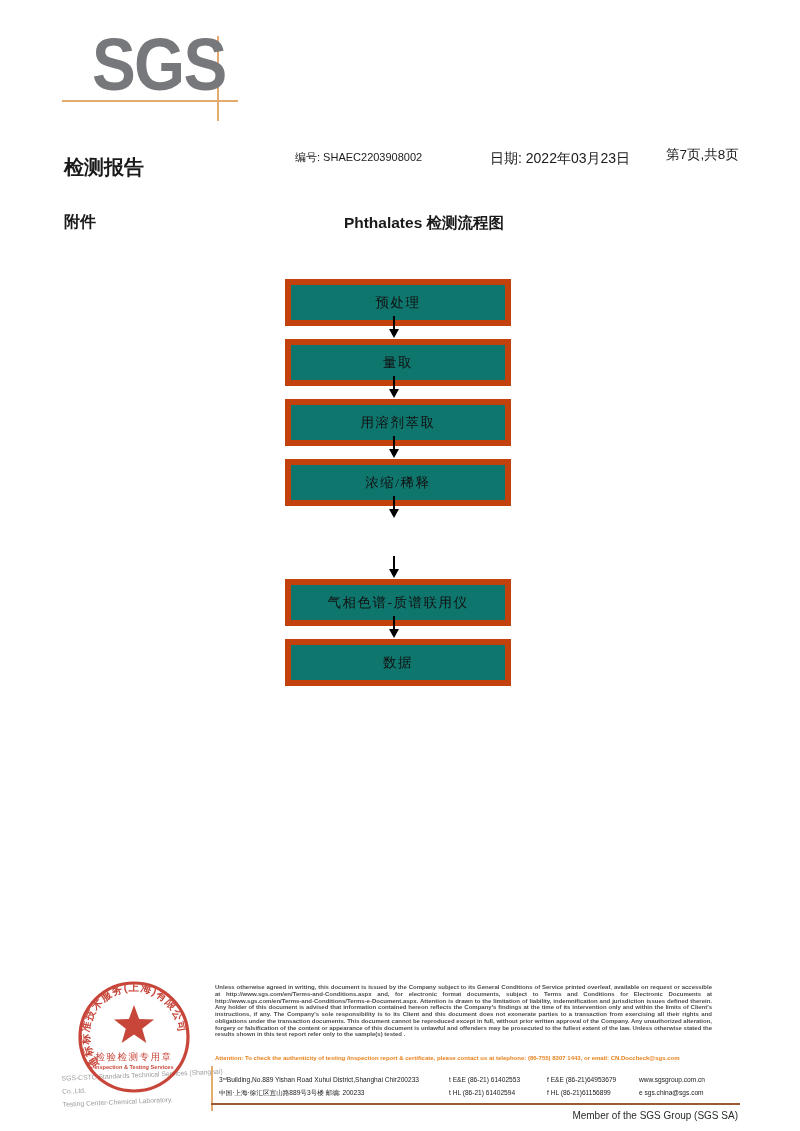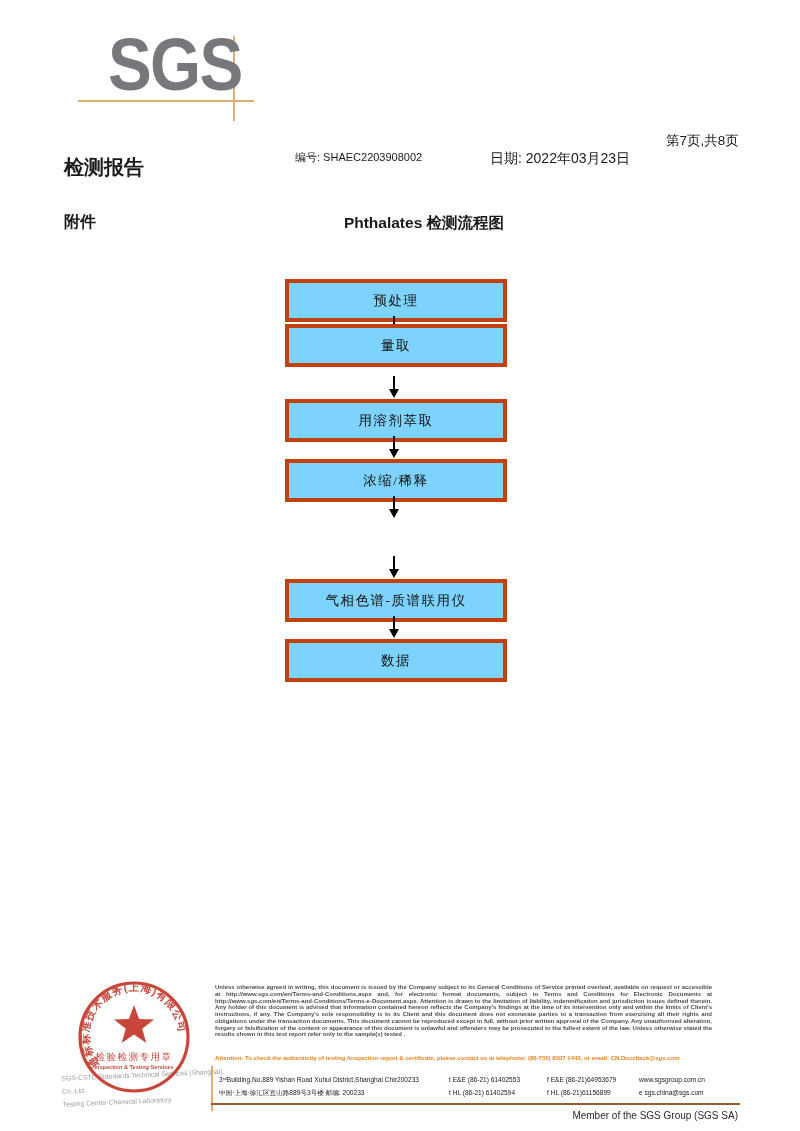--- a/index.html
+++ b/index.html
@@ -1,38 +1,38 @@
 <!DOCTYPE html>
 <html><head>
 <meta charset="utf-8">
 <style>
   html,body{margin:0;padding:0;background:#ffffff;}
   .page{
     position:relative;width:800px;height:1131px;background:#ffffff;overflow:hidden;
     font-family:"Liberation Sans",sans-serif;color:#1a1a1a;
   }
   
-  .logo{position:absolute;left:16px;top:0;width:260px;height:140px;}
+  .logo{position:absolute;left:0;top:0;width:260px;height:140px;}
   .logo-hline{position:absolute;left:62px;top:100px;width:176px;height:2px;background:#e4ab70;}
   .logo-vline{position:absolute;left:217px;top:36px;width:2px;height:85px;background:#e4ab70;}
   .logo-text{
     position:absolute;left:92px;top:28px;font-size:80px;font-weight:bold;color:#77787b;
     letter-spacing:-2px;transform:scale(0.82,0.93);transform-origin:left top;line-height:1;
     font-family:"Liberation Sans",sans-serif;
   }
   
   .hdr-title{position:absolute;left:64px;top:146px;font-size:20px;font-weight:bold;margin-top:8px;}
   .hdr-no{position:absolute;left:295px;top:150px;font-size:11px;}
   .hdr-date{position:absolute;left:490px;top:150px;font-size:14px;}
-  .hdr-page{position:absolute;left:666px;top:132px;font-size:13.5px;}
+  .hdr-page{position:absolute;left:666px;top:146px;font-size:13.5px;}
   .hdr-attach{position:absolute;left:64px;top:184px;font-size:16px;font-weight:bold;margin-top:28px;}
   
   .fc-title{position:absolute;left:0;top:213px;width:792px;text-align:center;font-size:15.5px;font-weight:bold;padding-left:28px;}
   .fc-box{
-    position:absolute;left:285px;width:214px;height:35px;border:4px solid #c2410c;background:#7dd3fc;
+    position:absolute;left:285px;width:214px;height:35px;border:6px solid #c2410c;background:#0f766e;
     display:flex;align-items:center;justify-content:center;
     font-family:"Liberation Serif","DejaVu Serif",serif;font-size:13.5px;letter-spacing:1.5px;color:#111;
   }
   .fc-arrow{position:absolute;left:388px;width:12px;display:flex;flex-direction:column;align-items:center;}
   .fc-arrow .stem{width:2px;height:13px;background:#000;}
   .fc-arrow .head{width:0;height:0;border-left:5px solid transparent;border-right:5px solid transparent;border-top:9px solid #000;}
   
   .legal{
     position:absolute;left:215px;top:984px;width:497px;
     font-size:6px;line-height:6.75px;font-weight:bold;color:#4d4e50;text-align:justify;
@@ -72,21 +72,21 @@
   <div class="hdr-page">第7页,共8页</div>
   <div class="hdr-attach">附件</div>
 
   <div class="fc-title">Phthalates 检测流程图</div>
 
   <div class="fc-box" style="top:279px">预处理</div>
   <div class="fc-arrow" style="top:316px">
       <div class="stem"></div>
       <div class="head"></div>
     </div>
-  <div class="fc-box" style="top:324px">量取</div>
+  <div class="fc-box" style="top:339px">量取</div>
   <div class="fc-arrow" style="top:376px">
       <div class="stem"></div>
       <div class="head"></div>
     </div>
   <div class="fc-box" style="top:399px">用溶剂萃取</div>
   <div class="fc-arrow" style="top:436px">
       <div class="stem"></div>
       <div class="head"></div>
     </div>
   <div class="fc-box" style="top:459px">浓缩/稀释</div>

